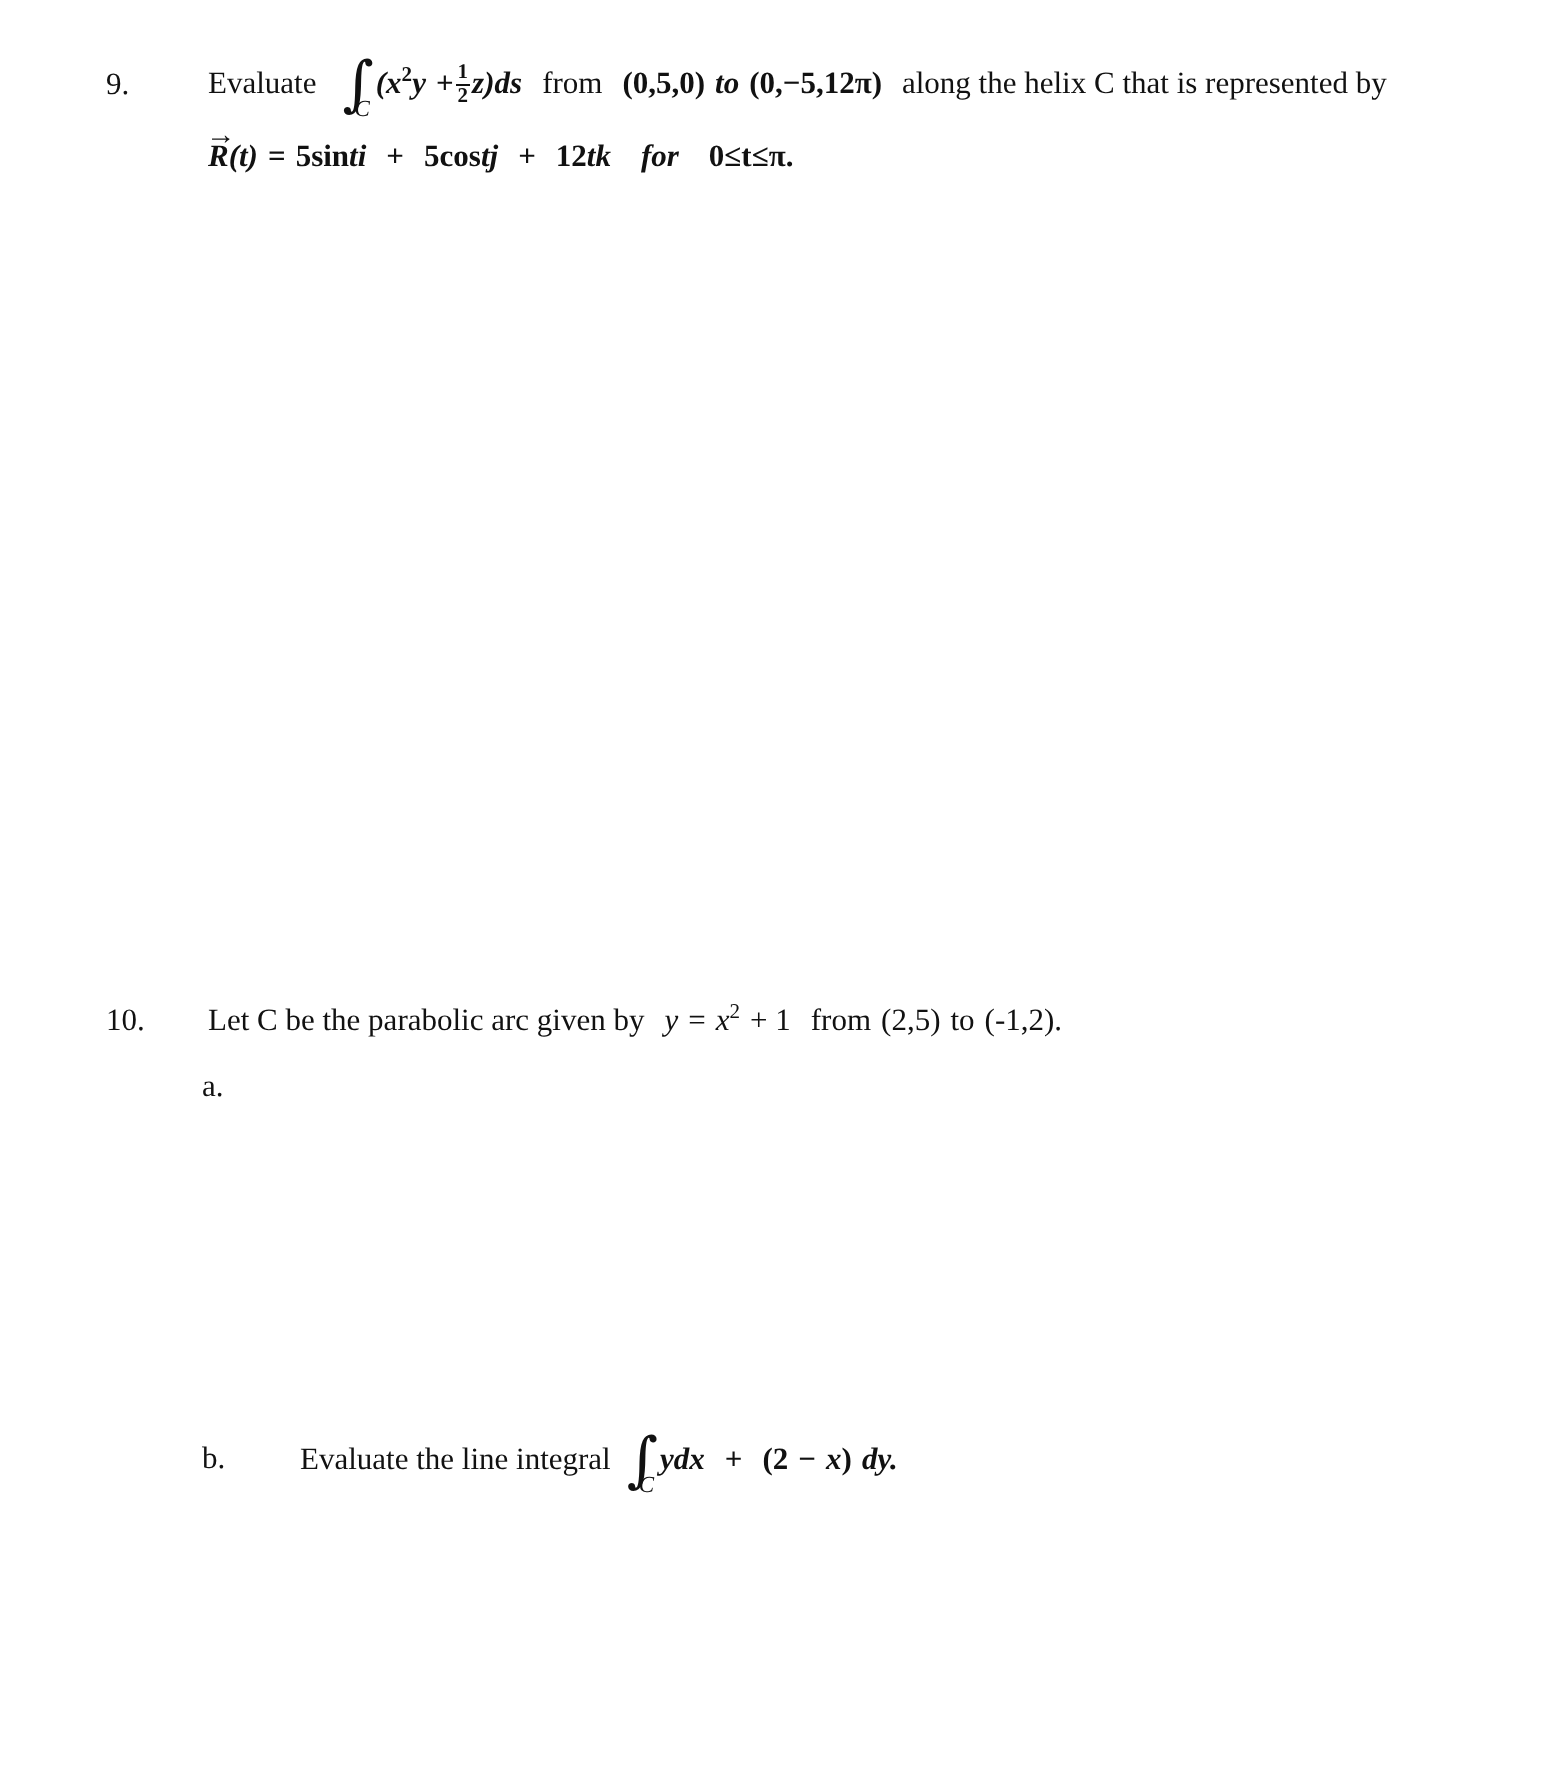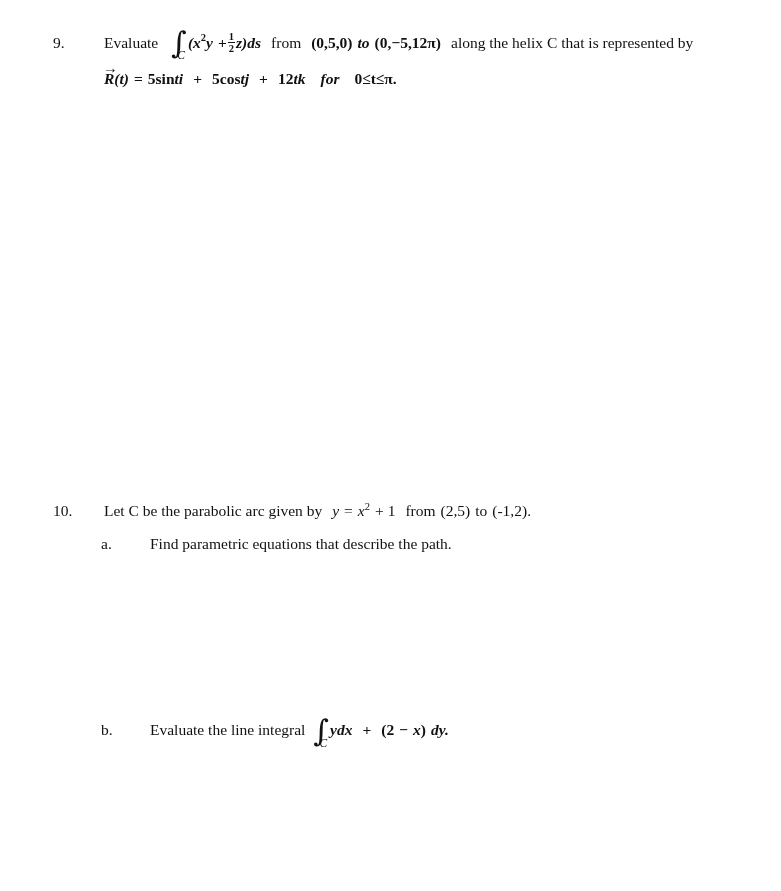--- a/index.html
+++ b/index.html
@@ -190,21 +190,20 @@
 
     <div class="line">
       <span class="num">10.</span>
       <span class="body-text">
         <span>Let C be the parabolic arc given by</span><span class="sp2"></span><span class="mi">y</span><span class="sp"></span><span>=</span><span class="sp"></span><span class="mi">x</span><sup class="exp">2</sup><span class="sp"></span><span>+ 1</span><span class="sp2"></span><span>from</span><span class="sp"></span><span>(2,5)</span><span class="sp"></span><span>to</span><span class="sp"></span><span>(-1,2).</span>
       </span>
     </div>
 
     <div class="subitem" style="margin-top:13px;">
       <span class="sub-letter">a.</span>
-      <span class="sub-body">Find parametric equations that describe the path.</span>
     </div>
 
     <div class="subitem" style="margin-top:166px;">
       <span class="sub-letter">b.</span>
       <span class="sub-body">
         <span>Evaluate the line integral</span><span class="sp"></span><span class="integral math"><span class="int-glyph">∫</span><span class="int-sub">C</span></span><span class="mbi">y</span><span class="mbi">dx</span><span class="sp2"></span><span class="mb">+</span><span class="sp2"></span><span class="mb">(2</span><span class="sp"></span><span class="mb">−</span><span class="sp"></span><span class="mbi">x</span><span class="mb">)</span><span class="sp"></span><span class="mbi">dy.</span>
       </span>
     </div>
 
   </div>

